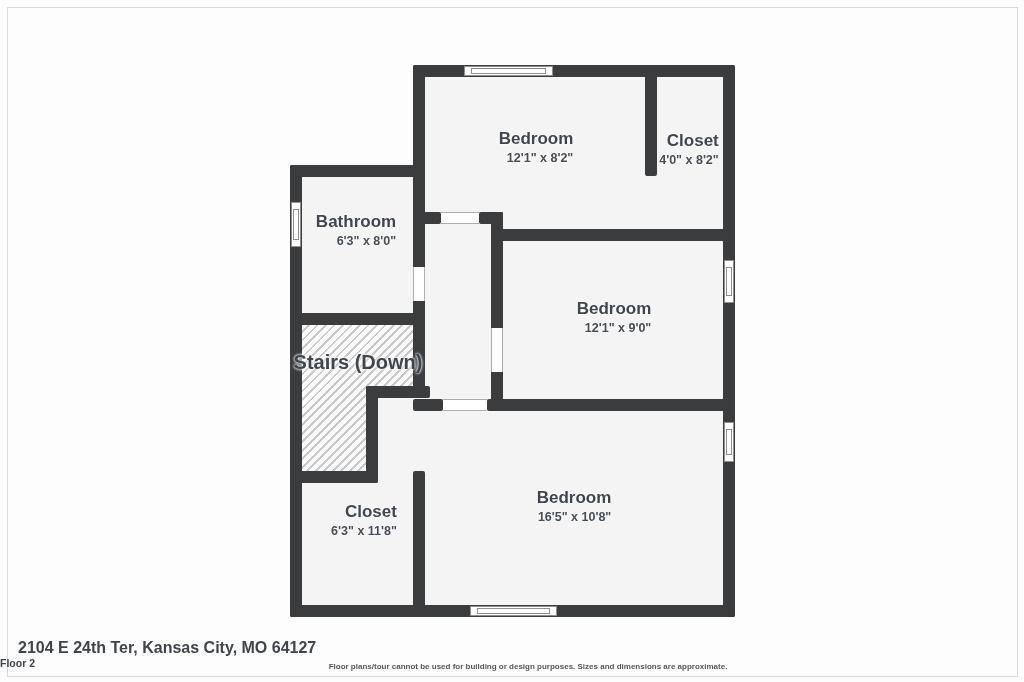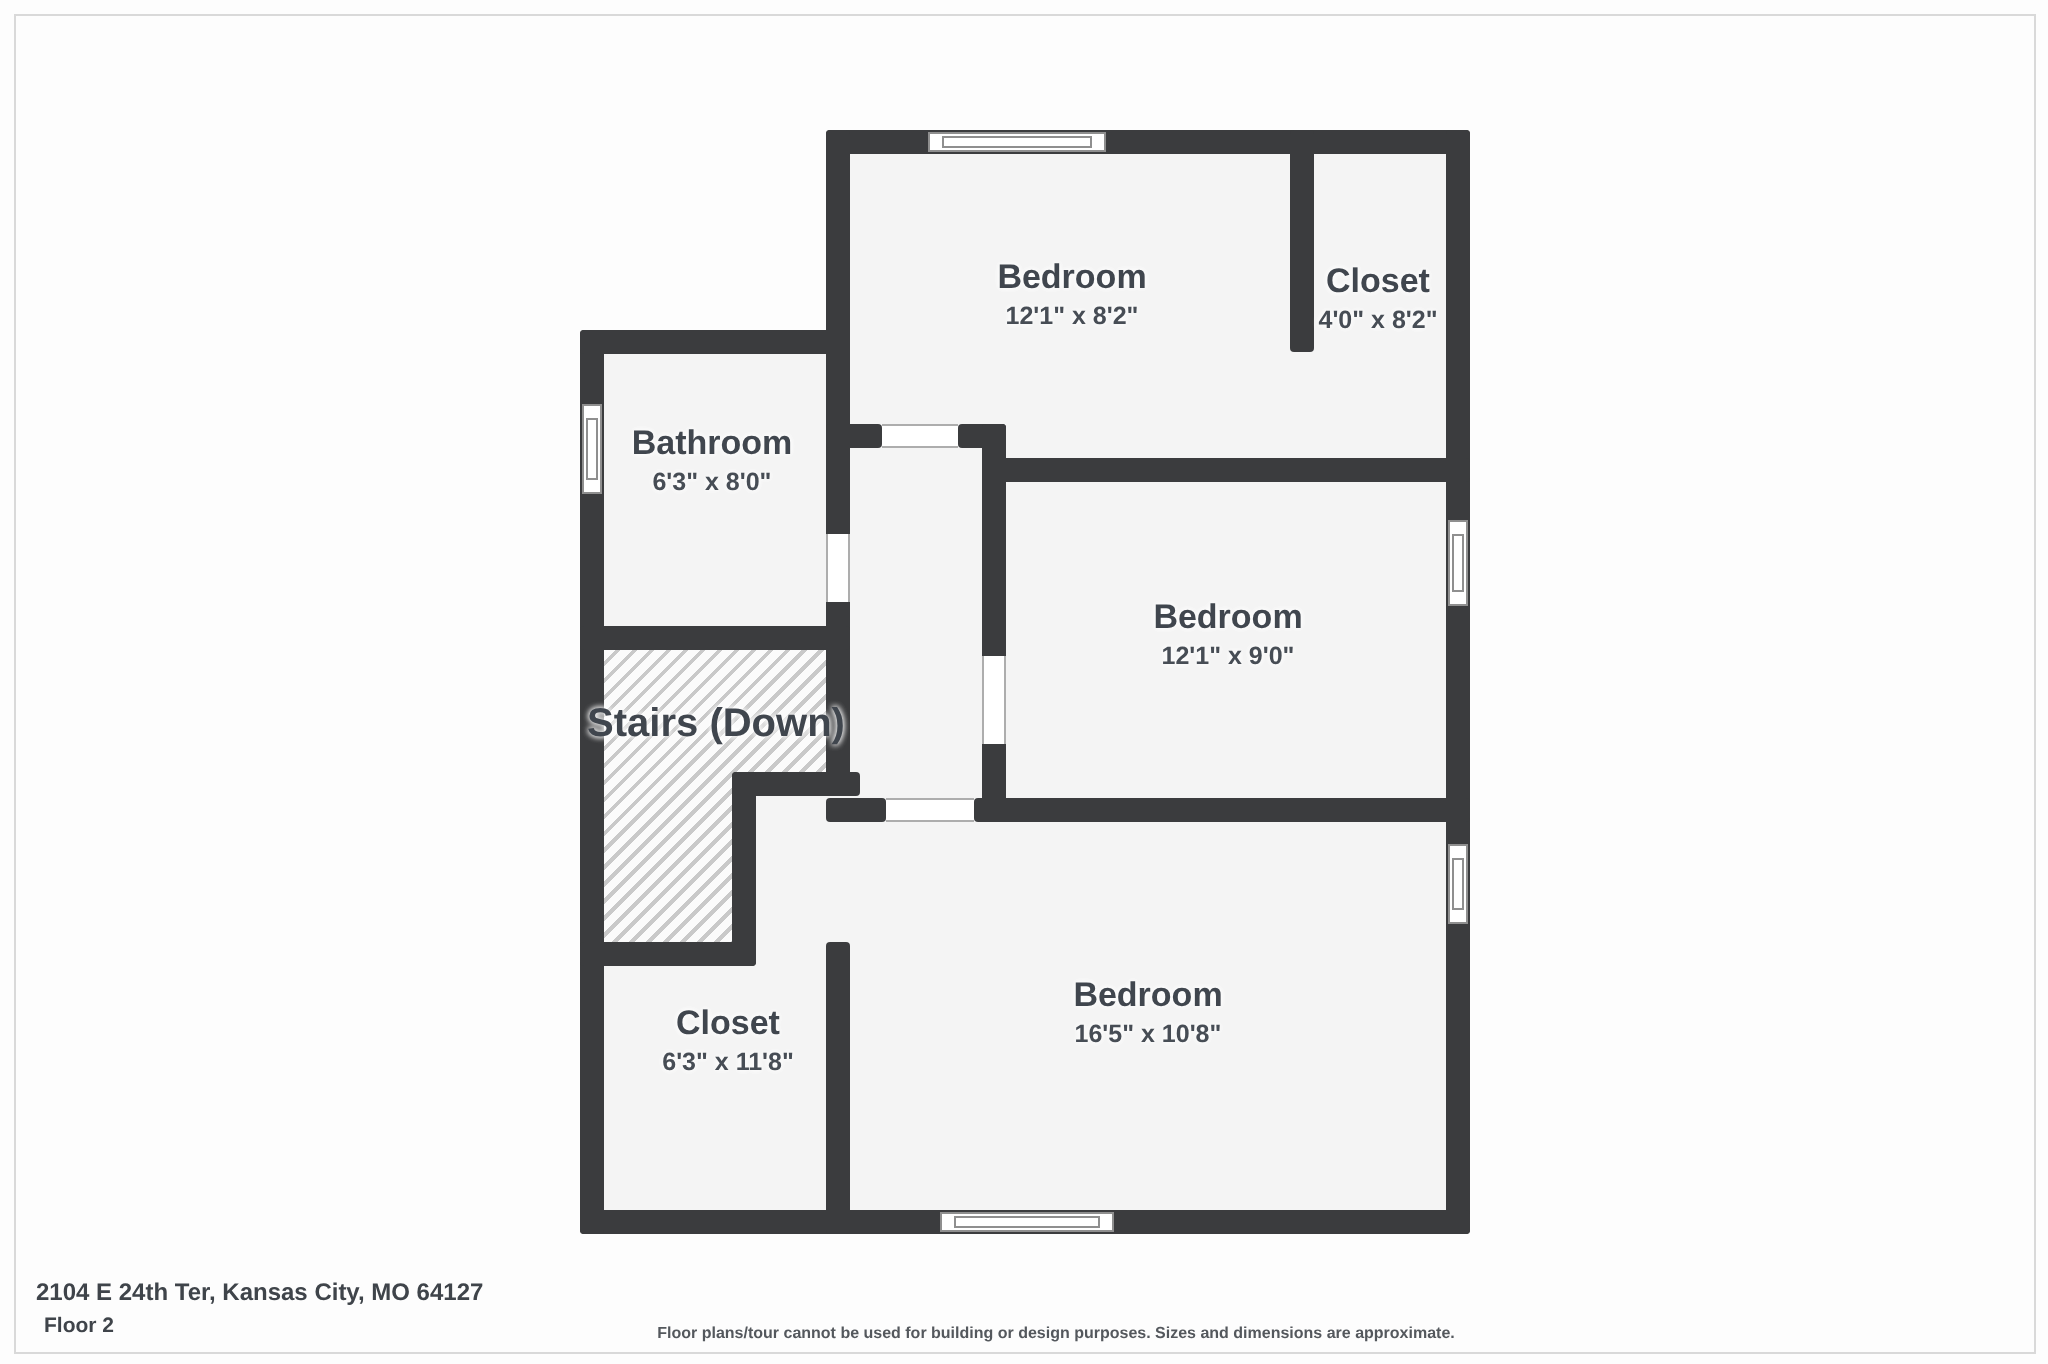--- a/index.html
+++ b/index.html
@@ -22,31 +22,31 @@
   .wall{position:absolute;background:#3b3c3e;border-radius:2px;}
   .door{position:absolute;background:#fff;}
   .door.h{border-top:1px solid #adadad;border-bottom:1px solid #adadad;box-sizing:border-box;}
   .door.v{border-left:1px solid #adadad;border-right:1px solid #adadad;box-sizing:border-box;}
   .win{position:absolute;background:#fff;border:1px solid #8f8f8f;box-sizing:border-box;}
   .win .glass{position:absolute;border:1px solid #8f8f8f;}
   .win.h .glass{left:6px;right:6px;top:1px;bottom:1px;}
   .win.v .glass{top:6px;bottom:6px;left:1px;right:1px;}
   .room-label{
     position:absolute;transform:translateX(-50%);
-    text-align:center;color:#40464e;white-space:nowrap;
+    text-align:right;color:#40464e;white-space:nowrap;
     text-shadow:0 0 3px #fff,0 0 3px #fff;
   }
   .room-name{font-size:17px;font-weight:bold;line-height:1.05;}
   .room-dims{font-size:12.5px;font-weight:bold;color:#474d55;margin-top:3px;}
   .addr{
     position:absolute;left:18px;top:639px;
-    font-size:12px;font-weight:bold;color:#3f444a;
+    font-size:16px;font-weight:bold;color:#3f444a;
   }
   .floor{
-    position:absolute;left:22px;top:657px;
+    position:absolute;left:0;top:657px;
     font-size:10.5px;font-weight:bold;color:#3f444a;
   }
   .disclaimer{
     position:absolute;left:512px;top:662px;transform:translateX(-50%);
     font-size:8px;font-weight:600;color:#54585d;white-space:nowrap;margin-left:16px;
   }
 </style>
 </head>
 <body>
 

